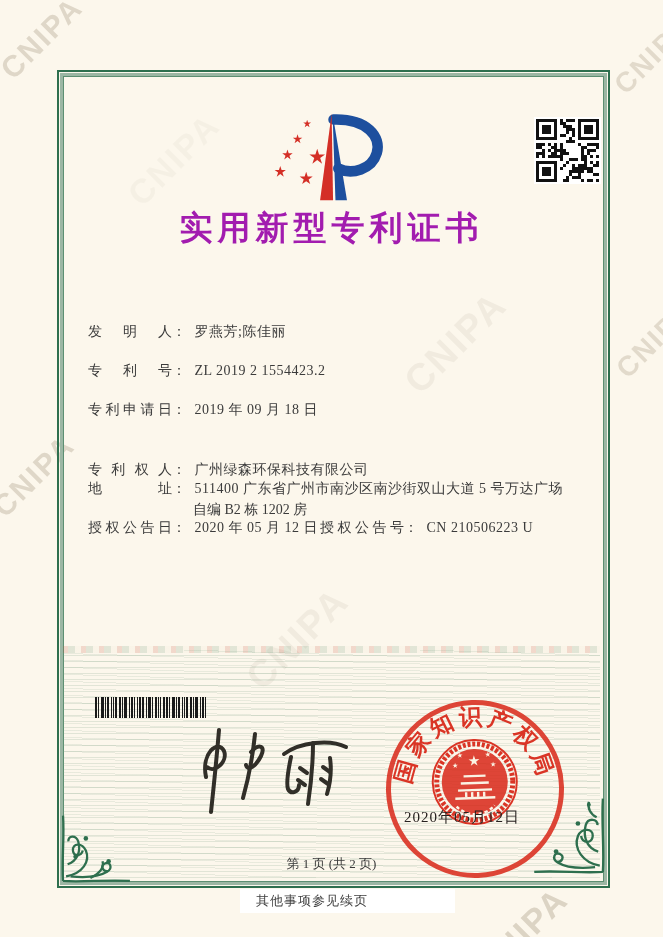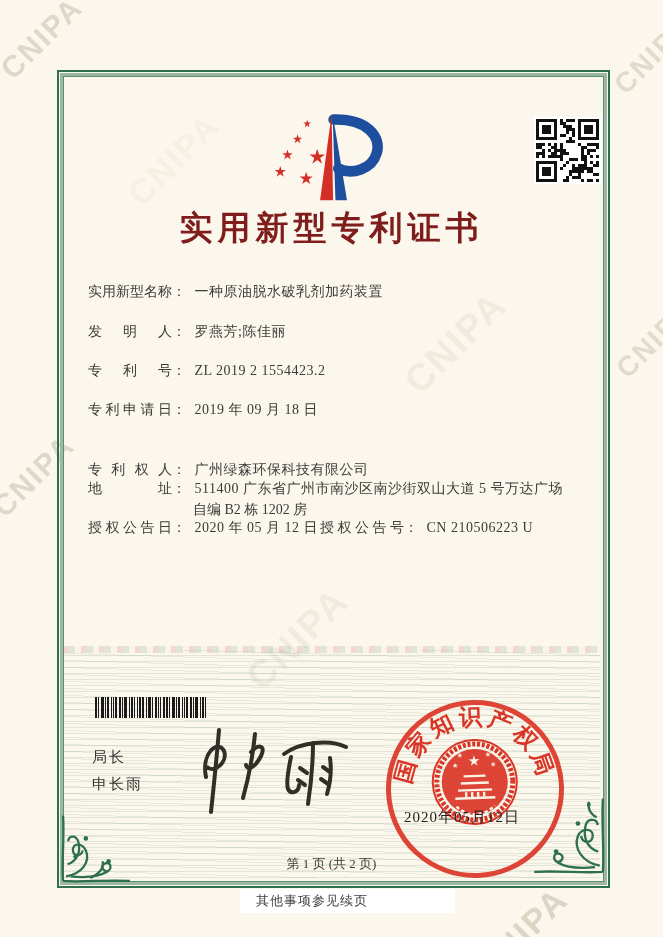--- a/index.html
+++ b/index.html
@@ -19,21 +19,21 @@
     background:
       repeating-linear-gradient(0deg, rgba(116,154,126,.20) 0 1px, transparent 1px 6px),
       repeating-linear-gradient(1.7deg, rgba(116,154,126,.14) 0 1px, transparent 1px 7px);}
   .band{position:absolute;left:63px;top:646px;width:537px;height:7px;opacity:.55;
     background:repeating-linear-gradient(90deg, rgba(198,88,66,.35) 0 5px, rgba(132,166,136,.4) 5px 12px, rgba(235,225,205,.25) 12px 18px);}
   
   .certno{position:absolute;left:88px;top:107px;font-size:13.5px;letter-spacing:2.5px;color:#4a4a4a;}
   .logo{position:absolute;left:272px;top:108px;}
   .qr{position:absolute;left:534px;top:117px;background:#fff;padding:2px;}
   .title{position:absolute;left:57px;top:206px;width:549px;text-align:center;
-         font-size:33px;font-weight:bold;letter-spacing:5px;color:#7f1d1d;}
+         font-size:33px;font-weight:bold;letter-spacing:5px;color:#a21caf;}
   
   .row{position:absolute;left:88px;font-size:14px;line-height:21px;white-space:nowrap;}
   .lbl{display:inline-block;width:84px;text-align:justify;text-align-last:justify;vertical-align:top;}
   .col{display:inline-block;vertical-align:top;}
   .val{display:inline-block;margin-left:5px;vertical-align:top;letter-spacing:.5px;}
   .addr2{display:block;margin-left:105px;}
   
   .paras{position:absolute;left:88px;top:544px;width:492px;font-size:13.5px;line-height:22.5px;
          color:#3f3f3f;letter-spacing:.4px;}
   .paras p{margin:0;text-indent:28px;}
@@ -222,24 +222,20 @@
         <rect x="15" y="1" width="5" height="5" fill="#fff"></rect>
         <rect x="16" y="2" width="3" height="3"></rect>
         <rect x="0" y="14" width="7" height="7"></rect>
         <rect x="1" y="15" width="5" height="5" fill="#fff"></rect>
         <rect x="2" y="16" width="3" height="3"></rect>
       </g>
     </svg>
 
   <div class="title">实用新型专利证书</div>
 
-  <div class="row" style="top:281px;">
-    <span class="lbl">实用新型名称</span><span class="col">：</span>
-    <span class="val">一种原油脱水破乳剂加药装置</span>
-  </div>
   <div class="row" style="top:321px;">
     <span class="lbl">发明人</span><span class="col">：</span>
     <span class="val">罗燕芳;陈佳丽</span>
   </div>
   <div class="row" style="top:360px;">
     <span class="lbl">专利号</span><span class="col">：</span>
     <span class="val">ZL 2019 2 1554423.2</span>
   </div>
   <div class="row" style="top:399px;">
     <span class="lbl">专利申请日</span><span class="col">：</span>
@@ -300,24 +296,20 @@
         <rect x="91" y="0" width="2" height="21"></rect>
         <rect x="95" y="0" width="2" height="21"></rect>
         <rect x="98" y="0" width="1" height="21"></rect>
         <rect x="100" y="0" width="3" height="21"></rect>
         <rect x="105" y="0" width="1" height="21"></rect>
         <rect x="107" y="0" width="2" height="21"></rect>
         <rect x="110" y="0" width="1" height="21"></rect>
       </g>
     </svg>
 
-  <div class="director">
-    <div>局长</div>
-    <div>申长雨</div>
-  </div>
   <svg class="sig" width="180" height="100" viewBox="0 0 180 100">
     <g fill="none" stroke="#17140f" stroke-width="4" stroke-linecap="round" opacity=".88">
       <path d="M18,55 C13,31 30,17 36,29 C40,39 27,52 19,45"></path>
       <path d="M31,8 C29,32 26,62 23,90"></path>
       <path d="M63,30 C71,21 78,24 73,34 C68,44 60,50 58,43"></path>
       <path d="M67,12 C65,32 60,58 55,76"></path>
       <path d="M96,32 C112,20 142,17 158,25"></path>
       <path d="M125,21 C125,42 123,62 120,82"></path>
       <path d="M103,35 C100,49 98,61 100,67 C103,73 111,70 111,63"></path>
       <path d="M142,36 C144,50 142,62 139,72"></path>

